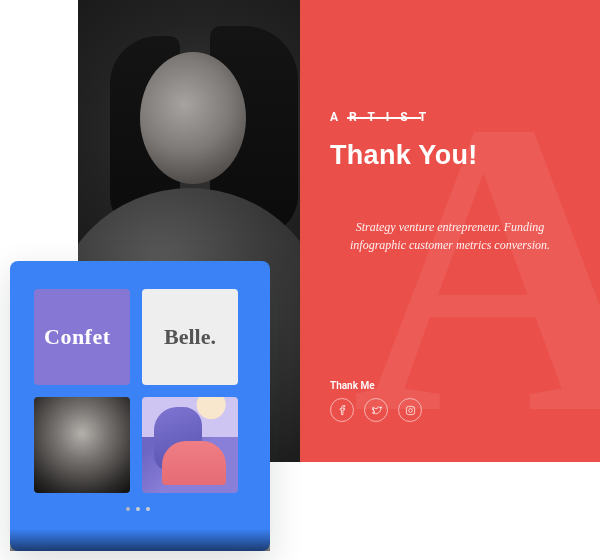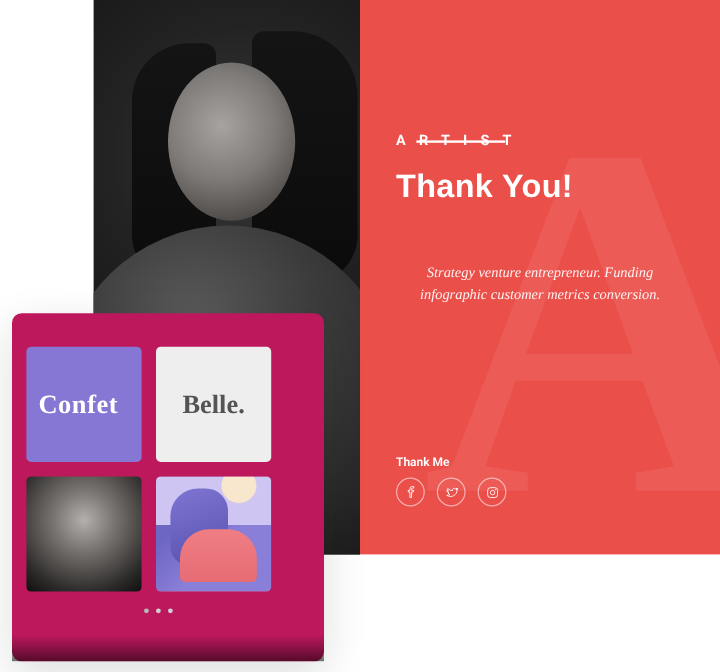--- a/index.html
+++ b/index.html
@@ -113,24 +113,24 @@
   }
   .social svg { width:11px; height:11px; stroke:#fff; fill:none; stroke-width:1.6; }
 
   
   .card {
     position:absolute;
     left:10px;
     top:261px;
     width:260px;
     height:290px;
-    background:#be185d;
+    background:#3b82f6;
     border-radius:8px;
     box-shadow:0 12px 36px rgba(16,20,30,0.14);
-    padding:28px 28px 16px 12px;
+    padding:28px 28px 16px 24px;
   }
   .grid {
     display:grid;
     grid-template-columns: repeat(2, 96px);
     grid-template-rows: repeat(2, 96px);
     gap:12px;
   }
   .tile {
     border-radius:4px;
     overflow:hidden;

